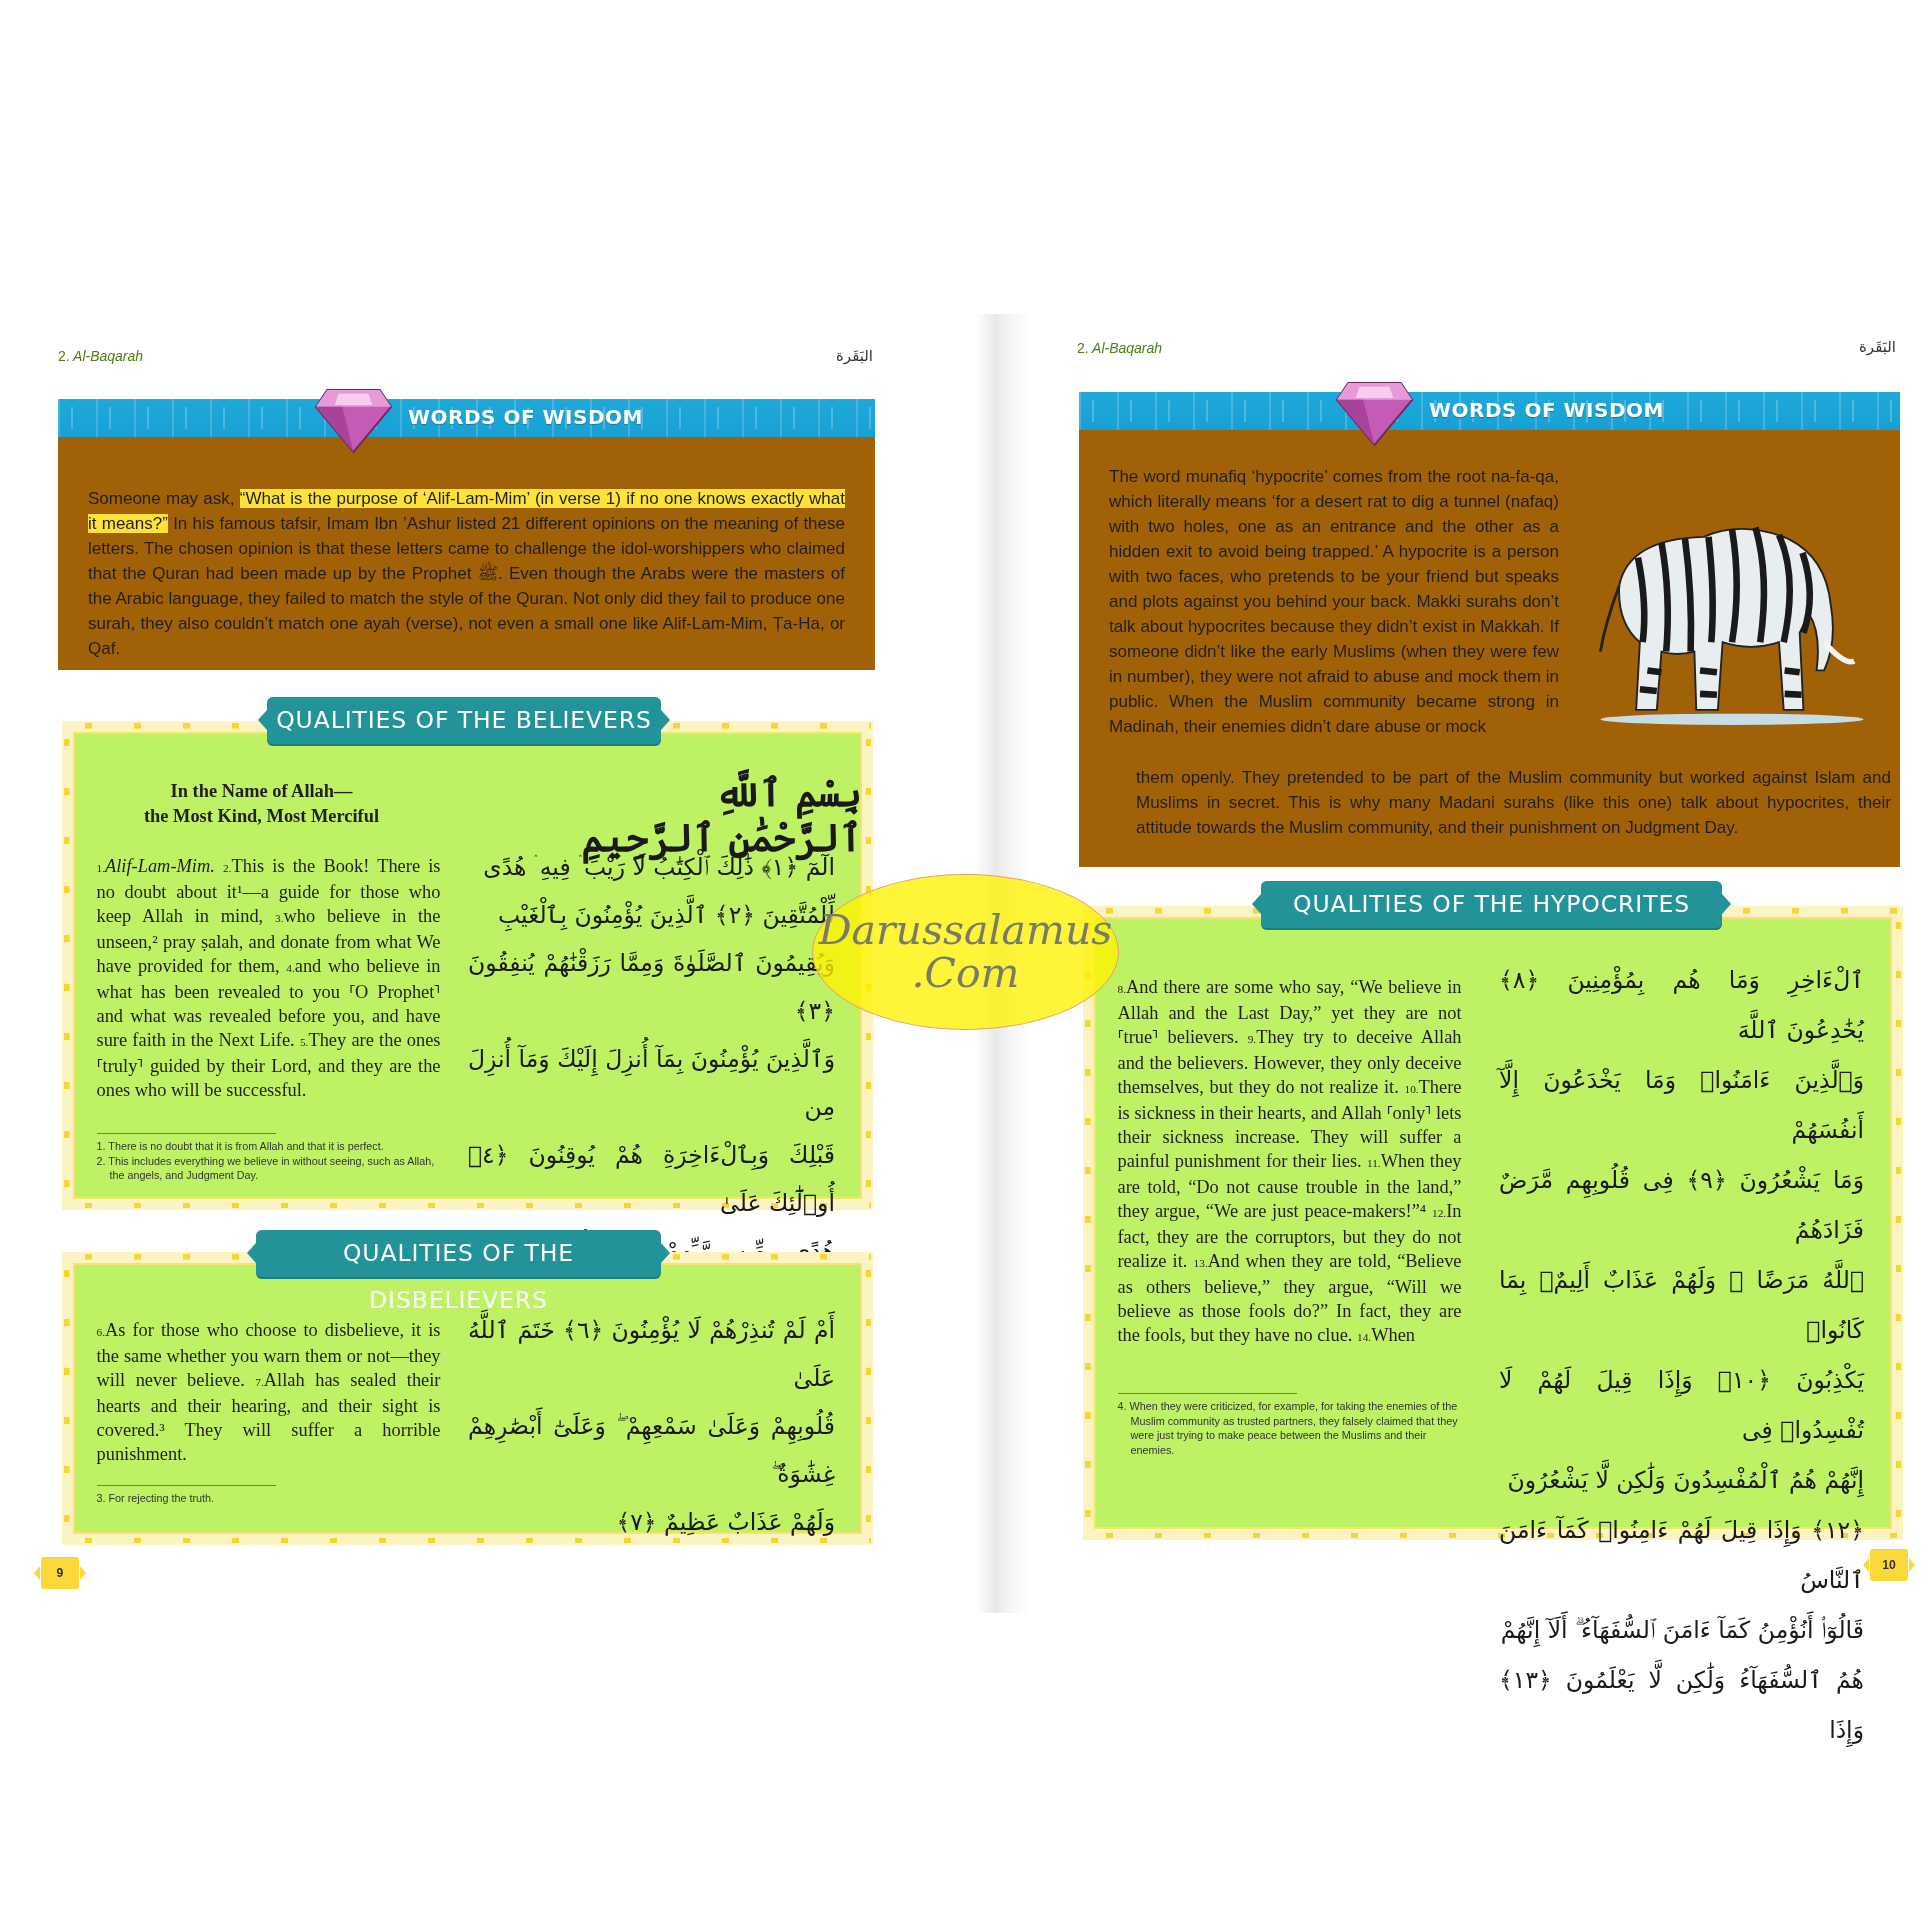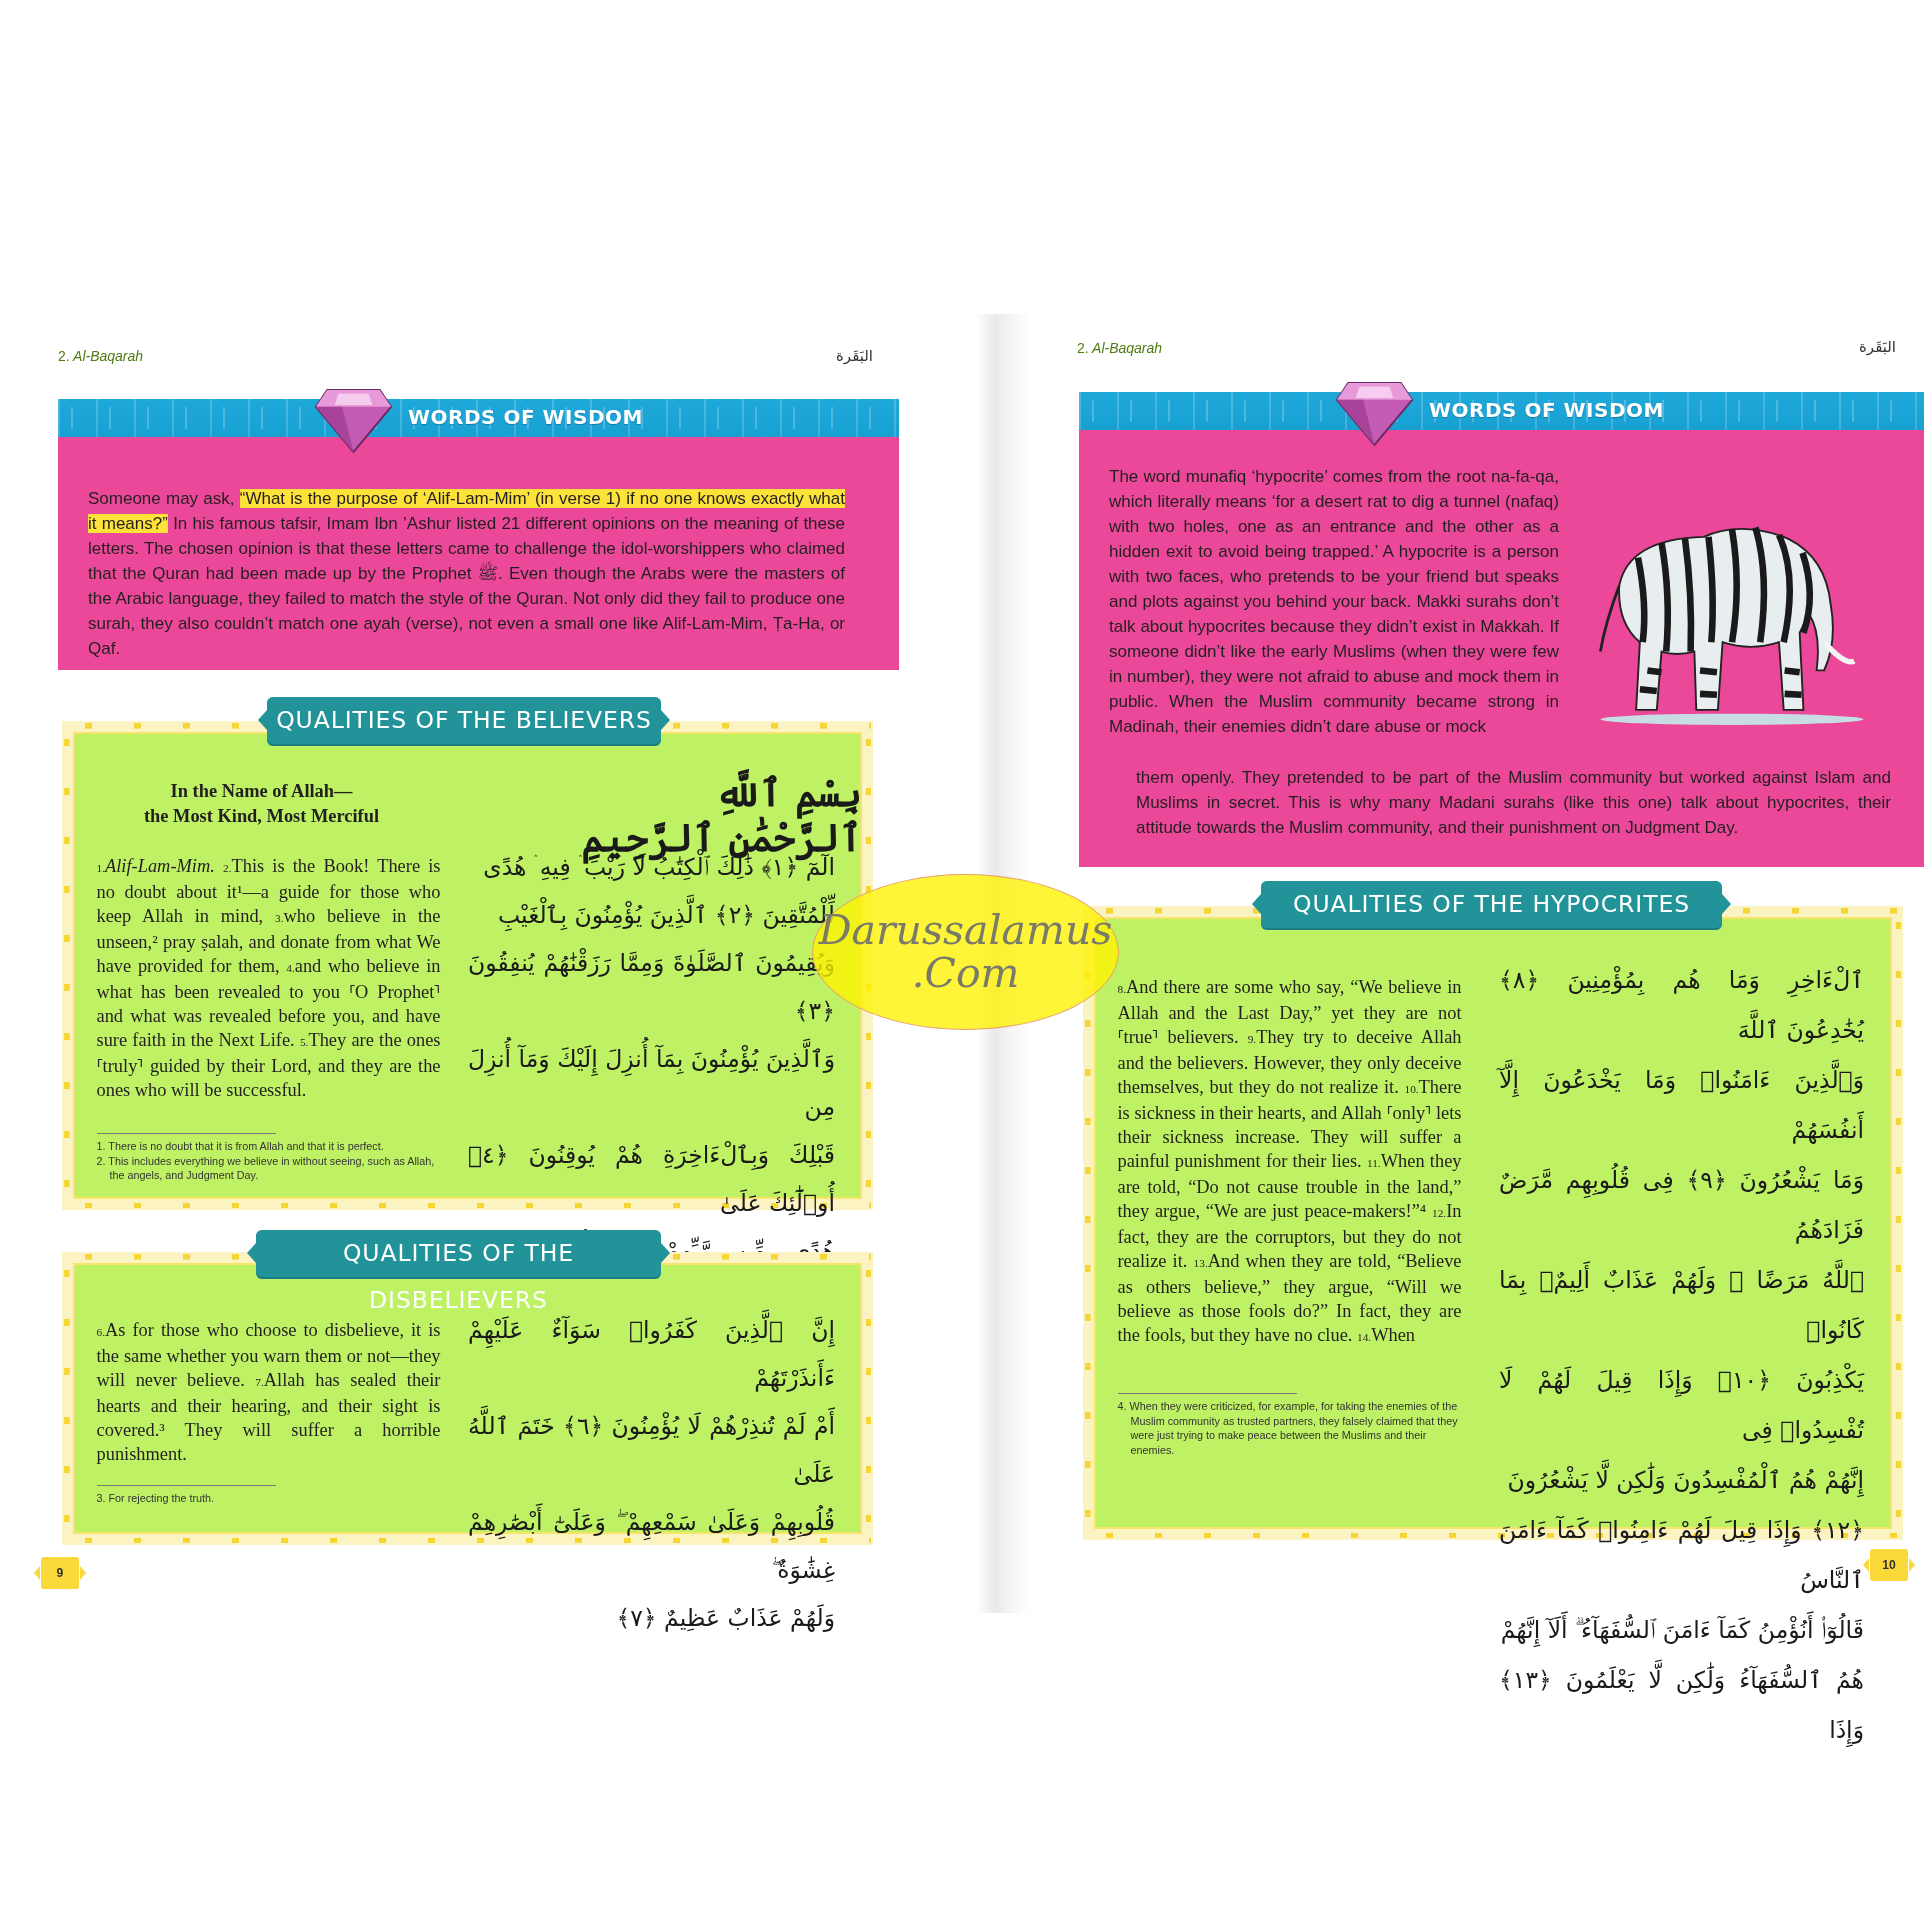--- a/index.html
+++ b/index.html
@@ -16,21 +16,21 @@
   }
   .running-head {
     position: absolute; font-size: 14px; font-style: italic; color: #4d7c0f;
   }
   .running-head .num { font-style: normal; }
   .running-arabic {
     position: absolute; font-family: "DejaVu Sans", sans-serif; font-size: 15px; color: #333; direction: rtl;
   }
   
   .wow {
-    position: absolute; background: #ec4899; padding-left: 24px;
+    position: absolute; background: #a16207;
   }
   .wow-band {
     position: absolute; left: 0; right: 0; top: 0; height: 38px;
     background:
       repeating-linear-gradient(90deg, rgba(255,255,255,0.18) 0 1.9px, transparent 1.9px 38px),
       linear-gradient(#1fa9d9, #18a0d3);
   }
   .wow-band::after {
     content: ""; position: absolute; left: 0; right: 0; top: 7.5px; height: 22.6px;
     background: repeating-linear-gradient(90deg, transparent 0 13px, rgba(255,255,255,0.22) 13px 15px, transparent 15px 38px);
@@ -162,21 +162,20 @@
       <div>2. This includes everything we believe in without seeing, such as Allah, the angels, and Judgment Day.</div>
     </div>
   </div>
   <div class="badge" style="left:267px; top:697px; width:394px;">QUALITIES OF THE BELIEVERS</div>
 
   <div class="frame" style="left:62px; top:1252px; width:789px; height:271px;">
     <div class="eng" style="left:23.5px; top:55px; width:344px;">
       <span class="vn">6.</span><span>As for those who choose to disbelieve, it is the same whether you warn them or not—they will never believe. </span><span class="vn">7.</span><span>Allah has sealed their hearts and their hearing, and their sight is covered.³ They will suffer a horrible punishment.</span>
     </div>
     <div class="arabic" style="left:395px; top:43px; width:367px;">
-      <div>إِنَّ ٱلَّذِينَ كَفَرُوا۟ سَوَآءٌ عَلَيْهِمْ ءَأَنذَرْتَهُمْ</div>
       <div>أَمْ لَمْ تُنذِرْهُمْ لَا يُؤْمِنُونَ ﴿٦﴾ خَتَمَ ٱللَّهُ عَلَىٰ</div>
       <div>قُلُوبِهِمْ وَعَلَىٰ سَمْعِهِمْ ۖ وَعَلَىٰٓ أَبْصَٰرِهِمْ غِشَٰوَةٌ ۖ</div>
       <div>وَلَهُمْ عَذَابٌ عَظِيمٌ ﴿٧﴾</div>
     </div>
     <div class="fn-rule" style="left:23.5px; top:222px; width:179px;"></div>
     <div class="fn" style="left:23.5px; top:228px; width:348px;">
       <div>3. For rejecting the truth.</div>
     </div>
   </div>
   <div class="badge" style="left:256px; top:1230px; width:405px;">QUALITIES OF THE DISBELIEVERS</div>

